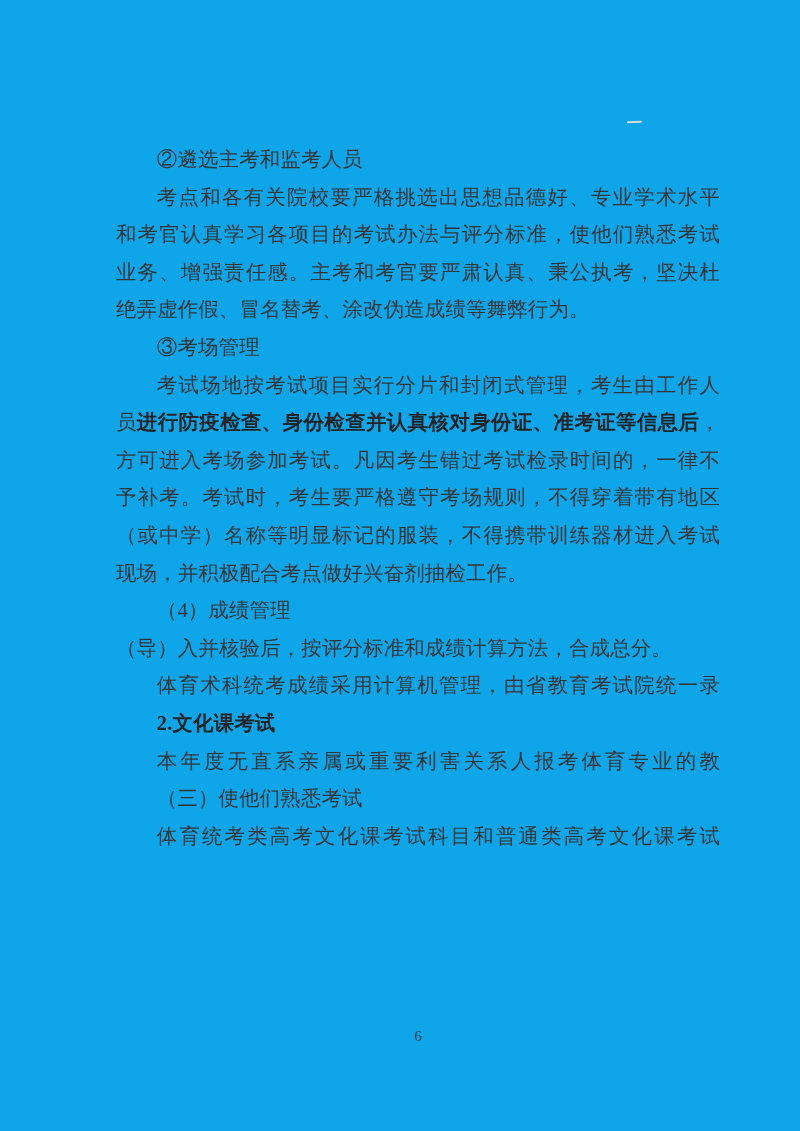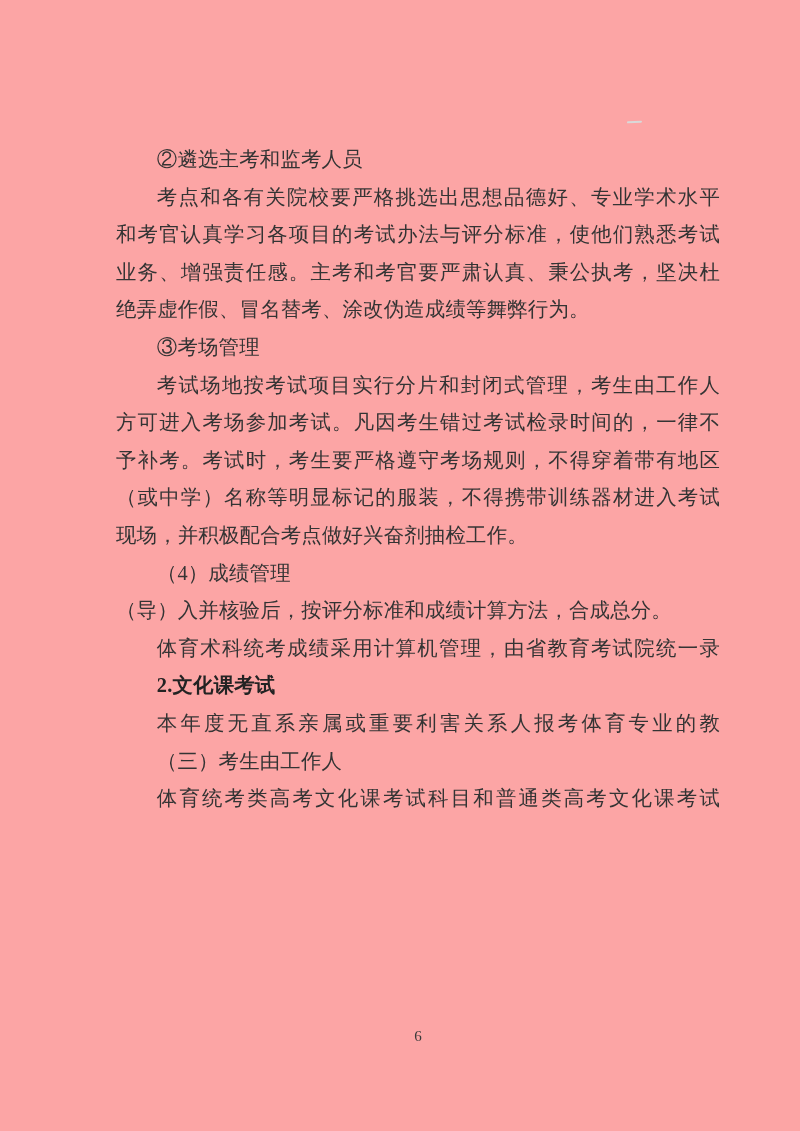--- a/index.html
+++ b/index.html
@@ -11,21 +11,21 @@
     height: 1131px;
     background: #ffffff;
     position: relative;
     overflow: hidden;
     font-family: "Liberation Serif", "DejaVu Serif", serif;
     color: #343434;
   }
   .page {
     position: absolute;
     inset: 0;
-    background: #fca5a5;
+    background: #0ea5e9;
   }
   .body-text {
     position: absolute;
     left: 116px;
     top: 141px;
     width: 604px;
     font-size: 20.4px;
     line-height: 37.6px;
     letter-spacing: 0.2px;
   }
@@ -72,28 +72,29 @@
 <div class="page">
   <div class="scan-artifact"></div>
   <div class="body-text" id="body-text">
       <div class="line indent"><span>②遴选主考和监考人员</span></div>
       <div class="line just indent"><span>考点和各有关院校要严格挑选出思想品德好、专业学术水平</span></div>
       <div class="line just"><span>和考官认真学习各项目的考试办法与评分标准，使他们熟悉考试</span></div>
       <div class="line just"><span>业务、增强责任感。主考和考官要严肃认真、秉公执考，坚决杜</span></div>
       <div class="line"><span>绝弄虚作假、冒名替考、涂改伪造成绩等舞弊行为。</span></div>
       <div class="line indent"><span>③考场管理</span></div>
       <div class="line just indent"><span>考试场地按考试项目实行分片和封闭式管理，考生由工作人</span></div>
+      <div class="line just"><span>员</span><span class="bold">进行防疫检查、身份检查并认真核对身份证、准考证等信息后</span><span>，</span></div>
       <div class="line just"><span>方可进入考场参加考试。凡因考生错过考试检录时间的，一律不</span></div>
       <div class="line just"><span>予补考。考试时，考生要严格遵守考场规则，不得穿着带有地区</span></div>
       <div class="line just"><span>（或中学）名称等明显标记的服装，不得携带训练器材进入考试</span></div>
       <div class="line"><span>现场，并积极配合考点做好兴奋剂抽检工作。</span></div>
       <div class="line indent"><span>（4）成绩管理</span></div>
       <div class="line"><span>（导）入并核验后，按评分标准和成绩计算方法，合成总分。</span></div>
       <div class="line just indent"><span>体育术科统考成绩采用计算机管理，由省教育考试院统一录</span></div>
       <div class="line indent"><span class="bold">2.文化课考试</span></div>
       <div class="line just indent"><span>本年度无直系亲属或重要利害关系人报考体育专业的教</span></div>
-      <div class="line indent"><span>（三）考生由工作人</span></div>
+      <div class="line indent"><span>（三）使他们熟悉考试</span></div>
       <div class="line just indent"><span>体育统考类高考文化课考试科目和普通类高考文化课考试</span></div>
     </div>
   <div class="footer">
     <span>6</span>
   </div>
 </div>
 
 </body></html>

